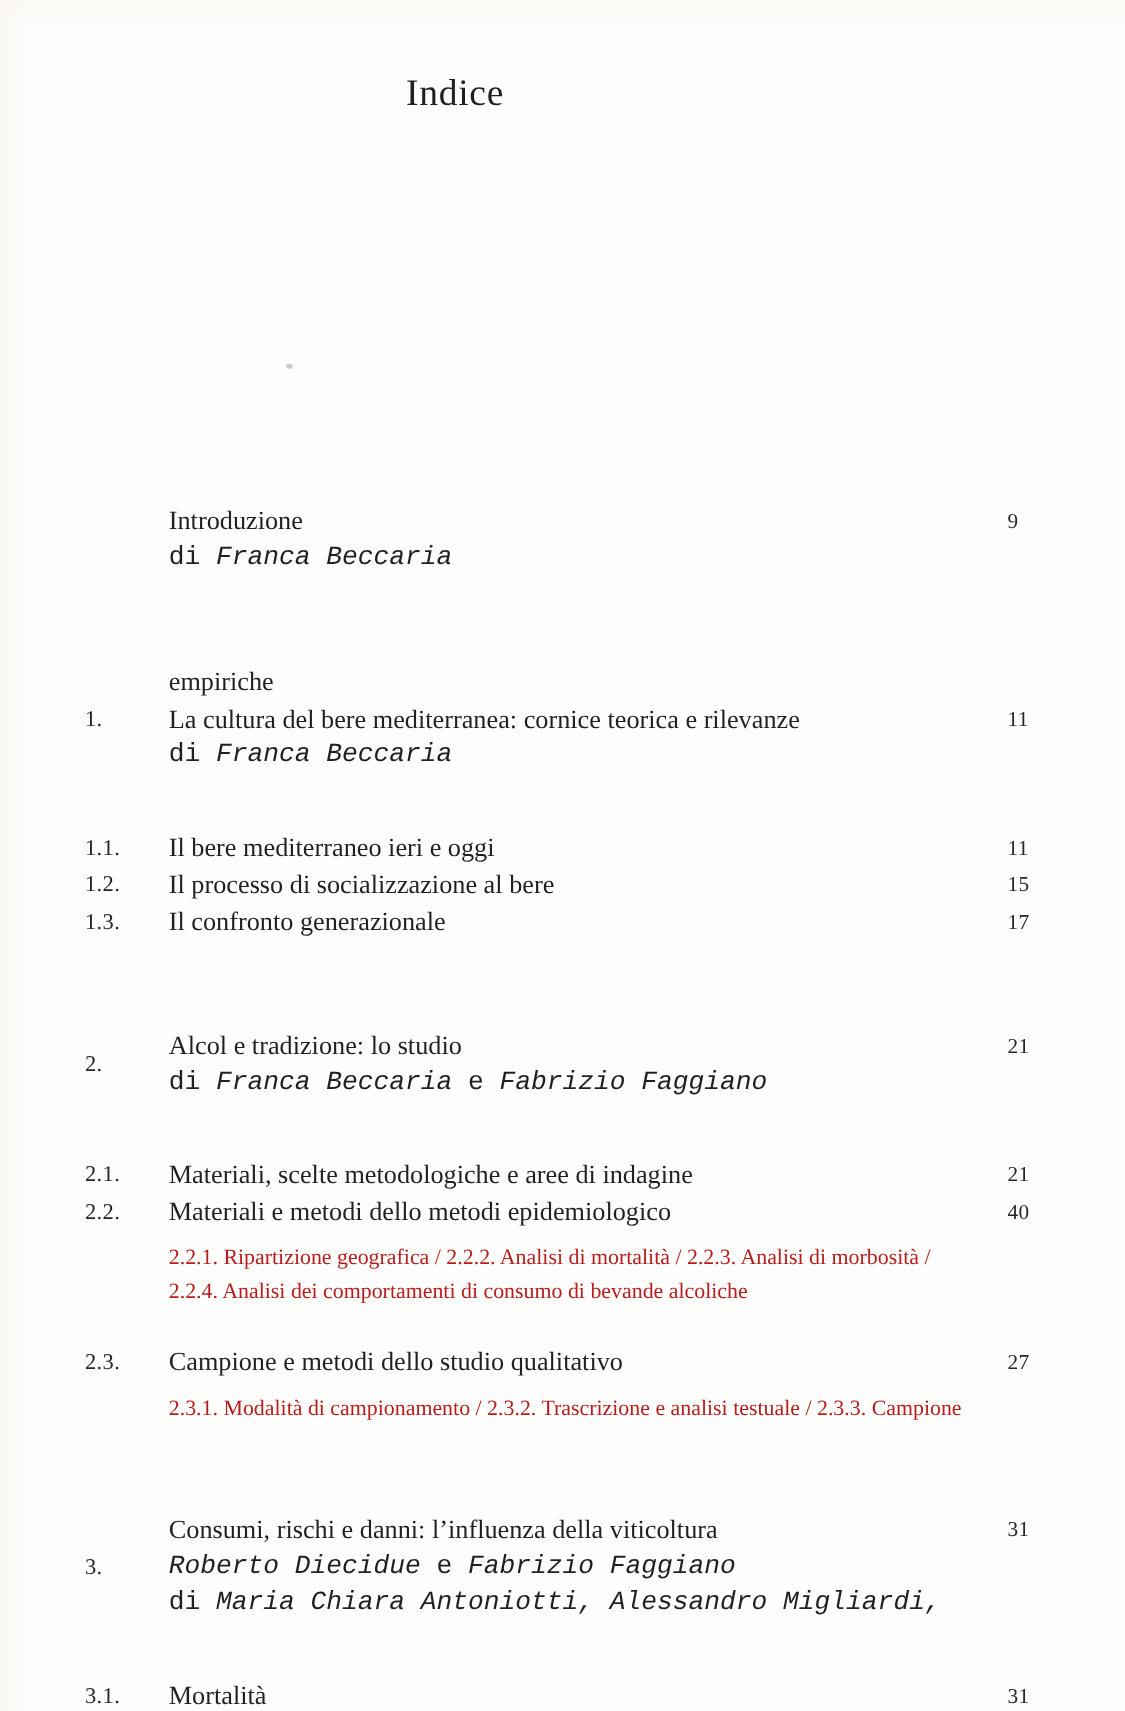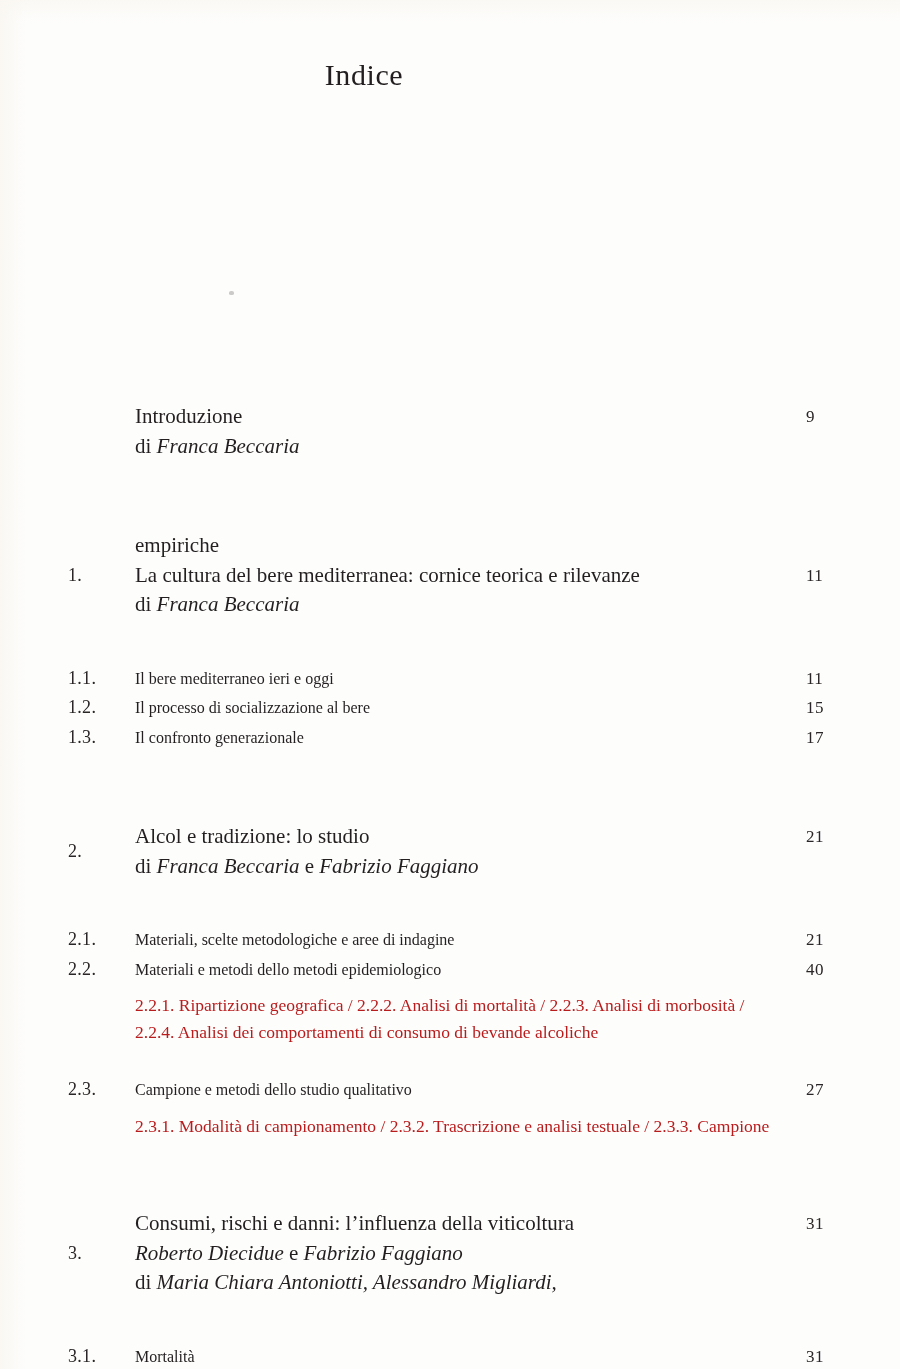--- a/index.html
+++ b/index.html
@@ -113,27 +113,28 @@
     font-size: 17px;
     line-height: 29.5px;
     font-variant-numeric: oldstyle-num;
     letter-spacing: 0.4px;
     color: #2a2526;
     white-space: nowrap;
   }
 
   
   .entry.chapter .titlecol { font-size: 21px; }
-  .entry.section .titlecol { font-size: 16px; }
+  .entry.section .titlecol { font-size: 21px; }
 
   
   .byline {
     display: block;
     font-size: 21px;
     line-height: 29.5px;
+    font-family: Liberation Mono, monospace;
   }
   .byline em { font-style: italic; }
 
   
   .subpara {
     margin-left: 135px;
     max-width: 645px;
     font-size: 17.5px;
     line-height: 26.5px;
     color: #b91c1c;

